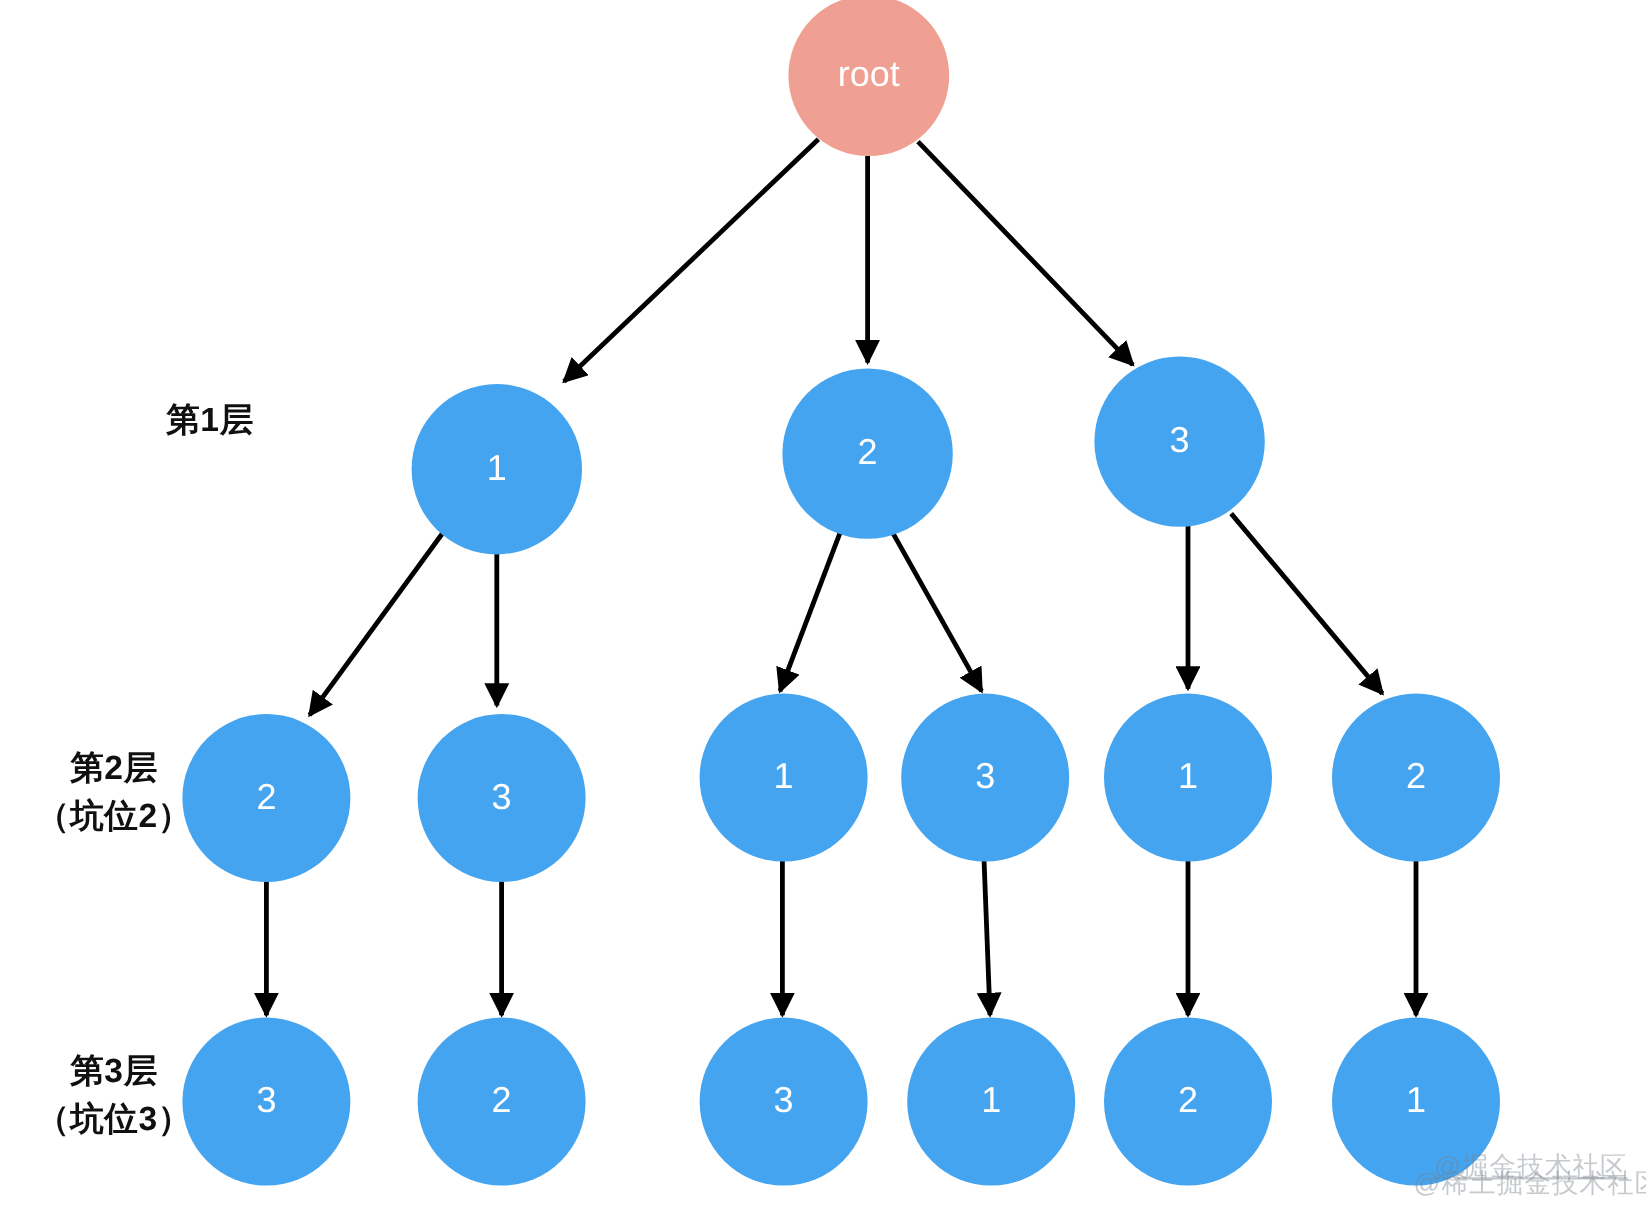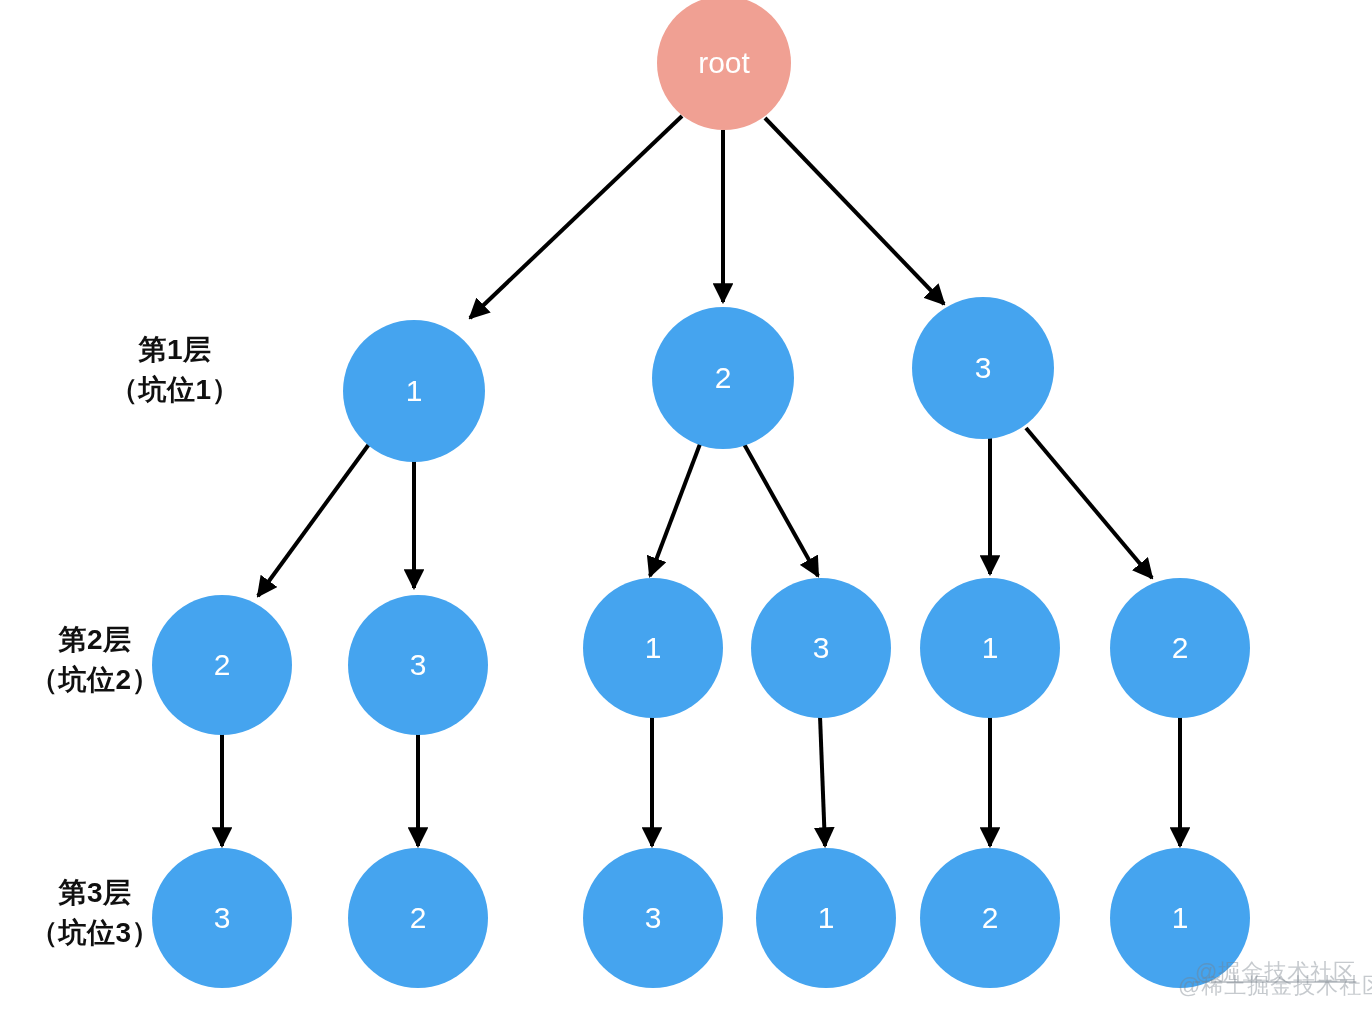--- a/index.html
+++ b/index.html
@@ -95,21 +95,20 @@
     <line x1="222" y1="732" x2="222" y2="846" stroke="#000000" stroke-width="4" marker-end="url(#arrow)"></line>
     <line x1="418" y1="732" x2="418" y2="846" stroke="#000000" stroke-width="4" marker-end="url(#arrow)"></line>
     <line x1="652" y1="716" x2="652" y2="846" stroke="#000000" stroke-width="4" marker-end="url(#arrow)"></line>
     <line x1="820" y1="716" x2="825" y2="846" stroke="#000000" stroke-width="4" marker-end="url(#arrow)"></line>
     <line x1="990" y1="716" x2="990" y2="846" stroke="#000000" stroke-width="4" marker-end="url(#arrow)"></line>
     <line x1="1180" y1="716" x2="1180" y2="846" stroke="#000000" stroke-width="4" marker-end="url(#arrow)"></line>
   </svg>
 
   <div class="level-label" style="left:60px; top:330px; width:230px;">
     <span>第1层</span>
-    <span class="row2">（坑位1）</span>
   </div>
   <div class="level-label" style="left:-5px; top:620px; width:200px;">
     <span>第2层</span>
     <span class="row2">（坑位2）</span>
   </div>
   <div class="level-label" style="left:-5px; top:873px; width:200px;">
     <span>第3层</span>
     <span class="row2">（坑位3）</span>
   </div>
 

